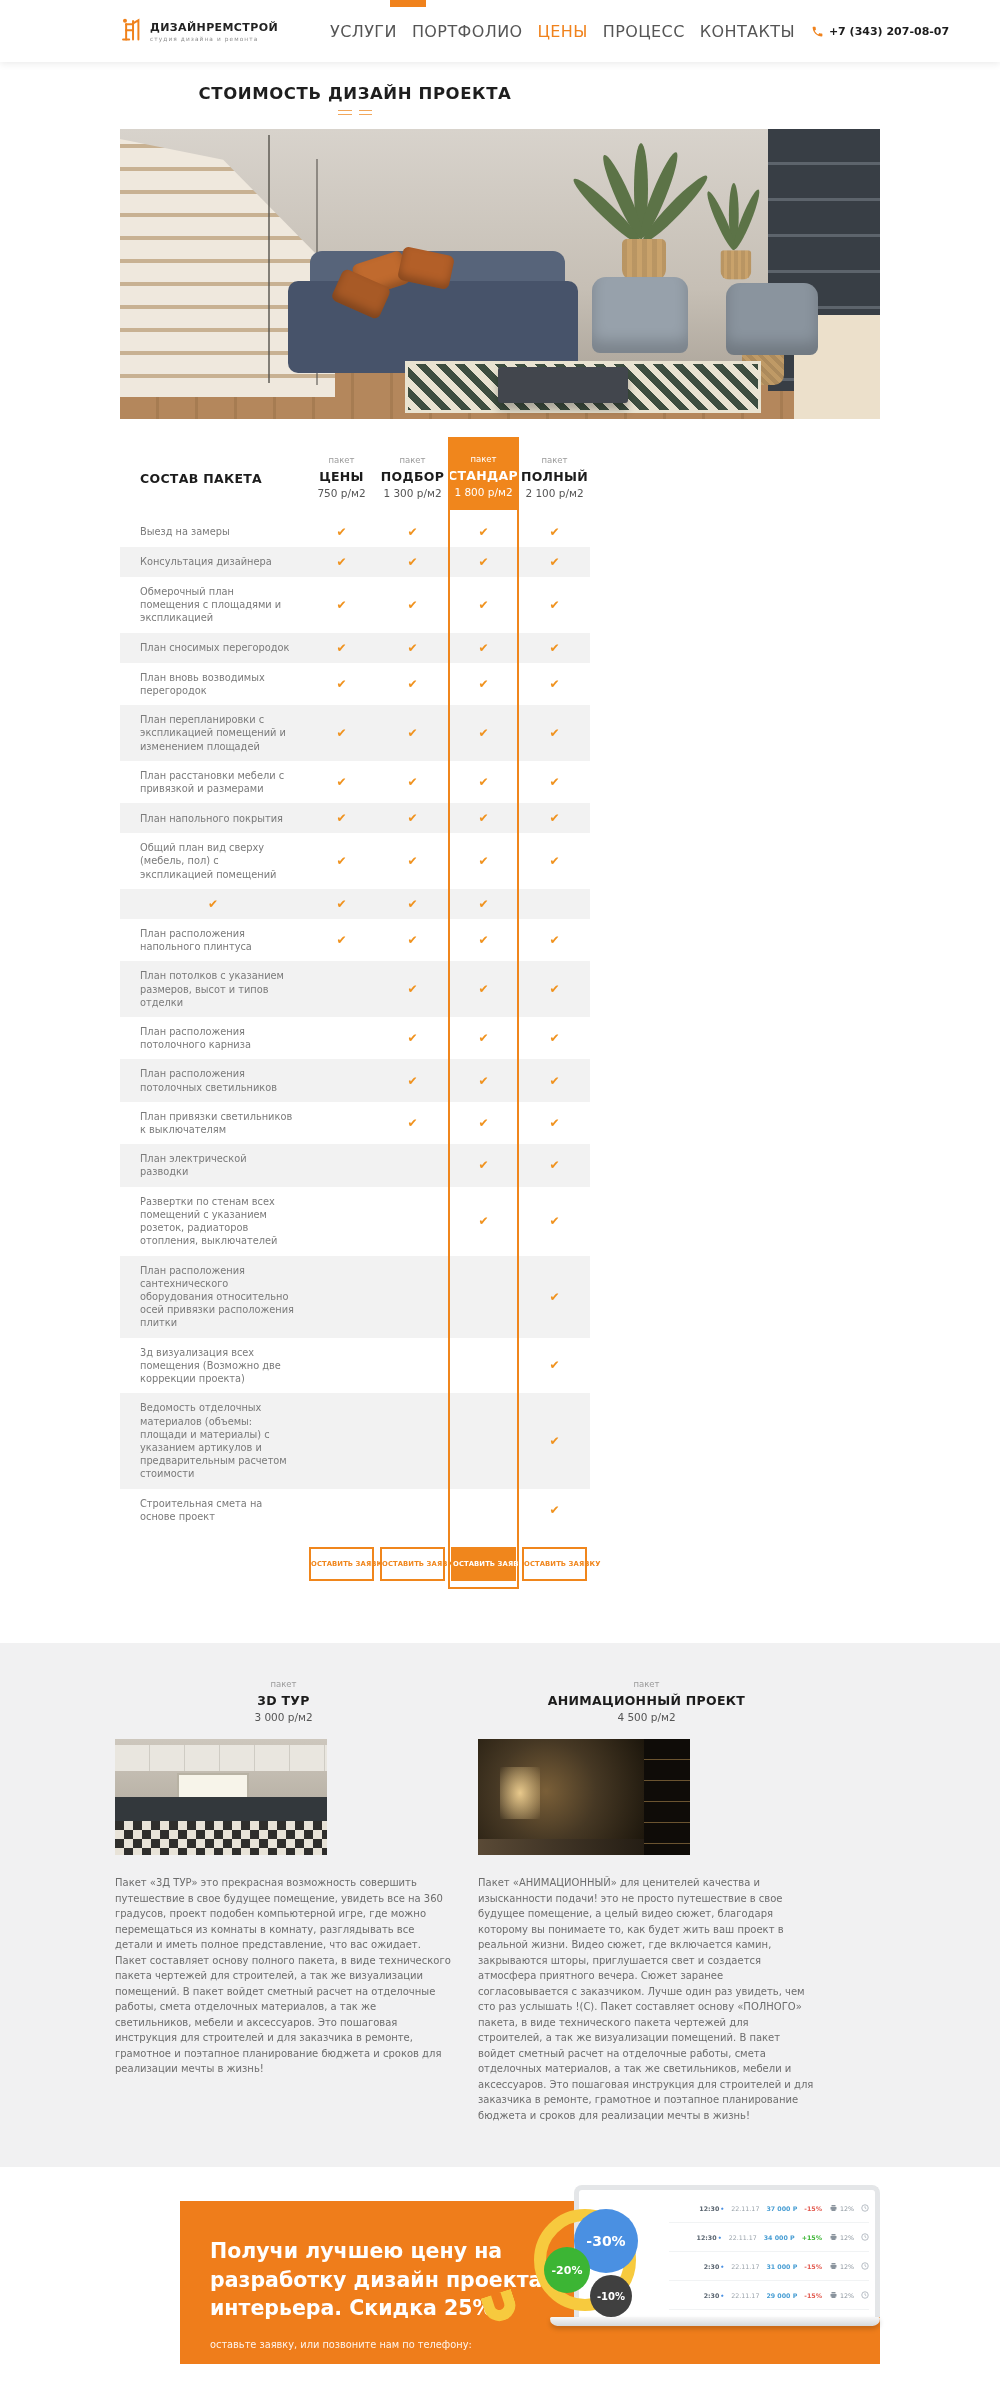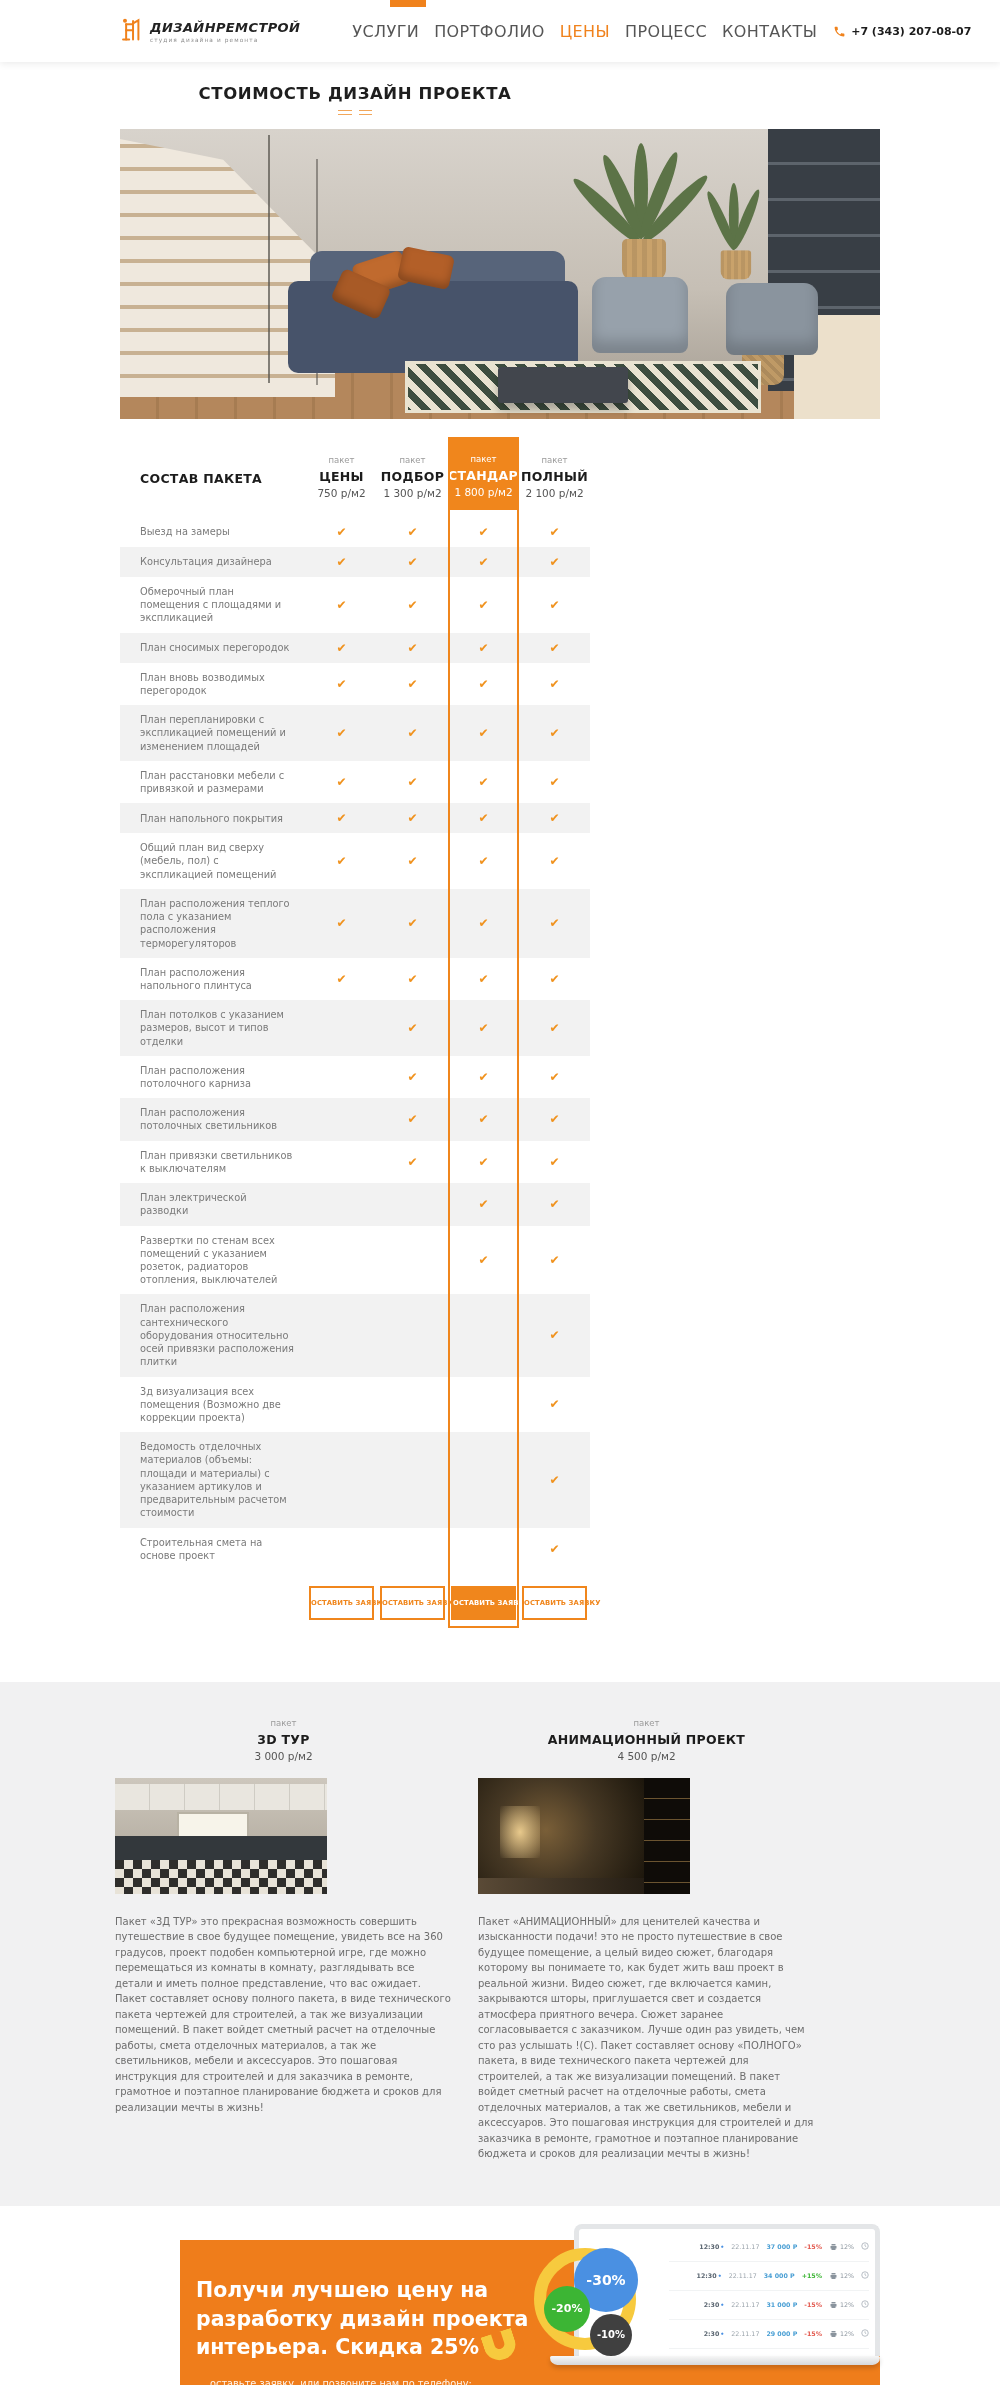--- a/index.html
+++ b/index.html
@@ -6,21 +6,21 @@
   body { width: 1000px; min-height: 2385px; margin: 0 auto; background: #fff; position: relative;
          font-family: "DejaVu Sans", "Liberation Sans", sans-serif; color: #333; }
   button, input { font-family: inherit; }
 
   
   .header { height: 62px; display: flex; align-items: center; padding-left: 120px;
             background: #fff; box-shadow: 0 2px 7px rgba(0,0,0,.08); position: relative; z-index: 5; }
   .top-tab { position: absolute; top: 0; left: 390px; width: 36px; height: 7px; background: #f0821c; }
   .logo { display: flex; align-items: center; gap: 7px; cursor: pointer; }
   .logo-text { display: flex; flex-direction: column; }
-  .lt1 { font-size: 13px; font-weight: bold; color: #222; letter-spacing: .4px; font-style: italic; }
+  .lt1 { font-size: 11px; font-weight: bold; color: #222; letter-spacing: .4px; }
   .lt2 { font-size: 5.8px; color: #8d8d8d; letter-spacing: 1.1px; margin-top: 2px; }
   .nav { display: flex; gap: 15px; margin-left: 52px; }
   .nav-item { font-size: 16px; color: #555; letter-spacing: .4px; text-decoration: none; cursor: pointer; }
   .nav-item.active { color: #f0821c; }
   .phone { display: flex; align-items: flex-start; gap: 5px; margin-left: 16px; font-size: 11px; font-weight: bold; color: #1c1c1c; cursor: pointer; }
   .ph-ic { color: #f0821c; display: inline-flex; }
 
   
   .sec1 { padding-top: 22px; }
   .page-title { width: 470px; margin-left: 120px; text-align: center; font-size: 16.5px;
@@ -107,21 +107,21 @@
   .img-anim { background: radial-gradient(circle at 32% 45%, #7a5f38 0%, #463824 32%, #171209 75%); }
   .a-cab { position: absolute; right: 0; top: 0; bottom: 0; width: 46px; background: #0f0c08;
            background-image: repeating-linear-gradient(to bottom,transparent 0 20px,#6b5430 20px 21px); }
   .a-floor { position: absolute; left: 0; right: 46px; bottom: 0; height: 16px; background: linear-gradient(90deg,#5a4a36,#241d14); }
   .a-light { position: absolute; left: 22px; top: 28px; width: 40px; height: 52px; background: radial-gradient(#e8c98c, rgba(232,201,140,0)); }
   .x-desc { font-size: 10px; color: #6d6d6d; line-height: 1.55; }
 
   
   .promo-band { padding: 34px 0 62px; background: #fff; }
   .promo { position: relative; width: 700px; margin-left: 180px; background: #ef7d1b; padding: 36px 0 12px; }
-  .promo-title { width: 345px; margin-left: 16px; font-size: 20.5px; line-height: 1.4; font-weight: bold; color: #fff; }
+  .promo-title { width: 345px; margin-left: 30px; font-size: 20.5px; line-height: 1.4; font-weight: bold; color: #fff; }
   .promo-sub { width: 330px; margin: 14px 0 0 30px; font-size: 9.8px; line-height: 1.55; color: rgba(255,255,255,.93); }
   .laptop { position: absolute; right: 0; top: -16px; width: 330px; z-index: 2; }
   .lap-screen { width: 306px; height: 132px; margin-left: auto; background: #fff; border: 5px solid #e4e6e8;
                 border-bottom: none; border-radius: 8px 8px 0 0; overflow: hidden; }
   .lap-rows { padding: 4px 6px 0 90px; }
   .lap-row { display: flex; align-items: center; justify-content: flex-end; gap: 7px; height: 29px;
              border-bottom: 1px solid #f1f3f4; font-size: 6.3px; }
   .lt { color: #5a6570; font-weight: bold; } .lt::after { content: "•"; color: #4a90e2; margin-left: 1px; }
   .ld { color: #9aa3ab; }
   .lp { font-weight: bold; color: #4a9fd4; }
@@ -298,21 +298,20 @@
             <div class="chk">✔</div>
           </div>
           <div class="grid-row t-row">
             <div class="lbl">Общий план вид сверху (мебель, пол) с экспликацией помещений</div>
             <div class="chk">✔</div>
             <div class="chk">✔</div>
             <div class="chk">✔</div>
             <div class="chk">✔</div>
           </div>
           <div class="grid-row t-row alt">
-            <div class="lbl">План расположения теплого пола с указанием расположения терморегуляторов</div>
             <div class="chk">✔</div>
             <div class="chk">✔</div>
             <div class="chk">✔</div>
             <div class="chk">✔</div>
           </div>
           <div class="grid-row t-row">
             <div class="lbl">План расположения напольного плинтуса</div>
             <div class="chk">✔</div>
             <div class="chk">✔</div>
             <div class="chk">✔</div>

